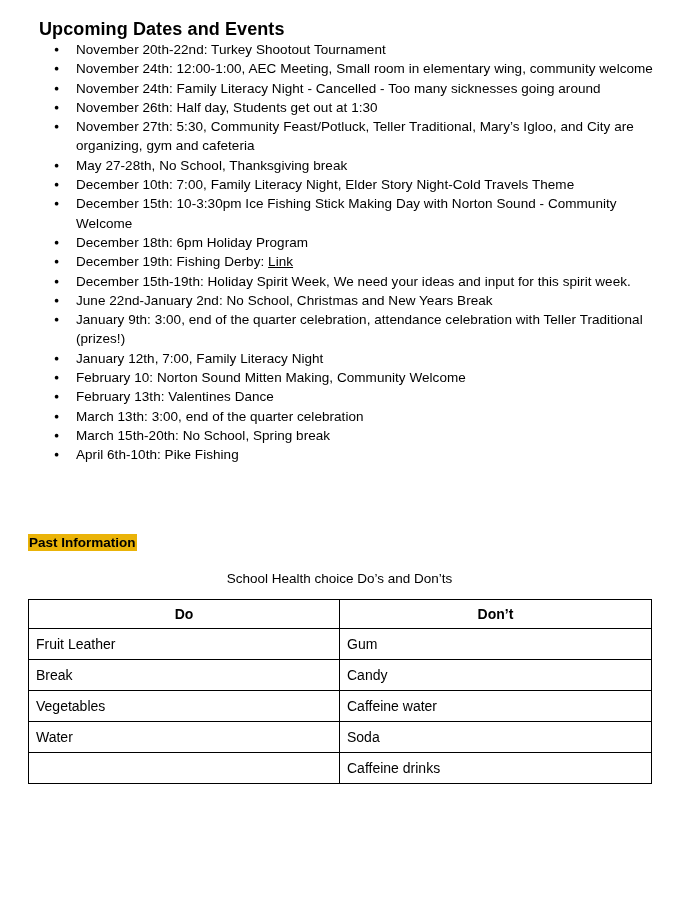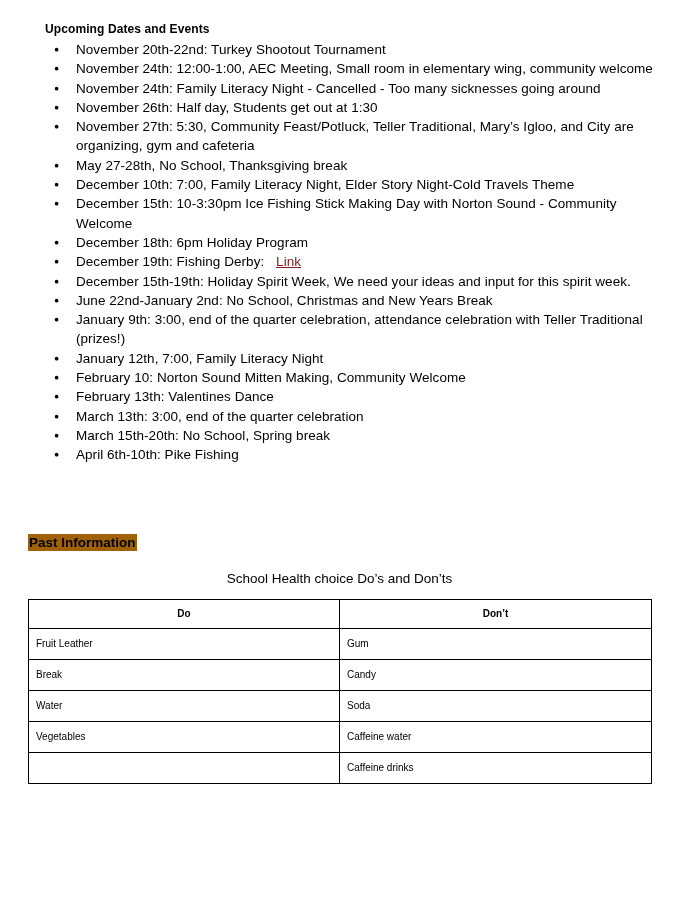--- a/index.html
+++ b/index.html
@@ -16,24 +16,24 @@
   }
   .page {
     position: relative;
     width: 696px;
     height: 914px;
     box-sizing: border-box;
     padding: 20px 28px 0 28px;
     overflow: hidden;
   }
   .section-heading {
-    font-size: 12px;
+    font-size: 18px;
     font-weight: bold;
     line-height: 19px;
-    margin: 0 0 1px 17px;
+    margin: 0 0 1px 11px;
     letter-spacing: 0.1px;
   }
   .events-list {
     list-style: none;
     margin: 0;
     padding: 0;
   }
   .events-list li {
     position: relative;
     font-size: 13.5px;
@@ -48,54 +48,53 @@
     left: 26px;
     top: 0;
     font-size: 8.5px;
     line-height: 19.3px;
   }
   .events-list li .txt {
     display: inline;
     text-align: center;
   }
   .link {
-    color: #7f1d1d;
-    margin-left: 8px;
+    color: #000000;
   }
   .spacer-block {
     height: 68px;
   }
   .past-heading {
     font-size: 13.5px;
     font-weight: bold;
     line-height: 19px;
     margin: 0;
   }
   .past-heading .hl {
-    background: #a16207;
+    background: #eab308;
     padding: 1px 1px 1px 1px;
   }
   .table-caption {
     font-size: 13.5px;
     line-height: 19px;
     text-align: center;
     width: 623px;
     margin: 17px 0 11px 0;
   }
   table.dodont {
     border-collapse: collapse;
     width: 623px;
     table-layout: fixed;
     margin: 0;
   }
   table.dodont td, table.dodont th {
     border: 1px solid #000000;
     height: 31px;
     padding: 0 7px;
-    font-size: 10px;
+    font-size: 14px;
     font-weight: normal;
     text-align: left;
     vertical-align: middle;
     box-sizing: border-box;
     margin-top: 21px;
   }
   table.dodont thead th {
     font-weight: bold;
     text-align: center;
     height: 29px;
@@ -154,26 +153,26 @@
     <tbody id="table-body">
         <tr>
           <td>Fruit Leather</td>
           <td>Gum</td>
         </tr>
         <tr>
           <td>Break</td>
           <td>Candy</td>
         </tr>
         <tr>
+          <td>Vegetables</td>
+          <td>Caffeine water</td>
+        </tr>
+        <tr>
           <td>Water</td>
           <td>Soda</td>
-        </tr>
-        <tr>
-          <td>Vegetables</td>
-          <td>Caffeine water</td>
         </tr>
         <tr>
           <td></td>
           <td>Caffeine drinks</td>
         </tr>
       </tbody>
   </table>
 
 </div>
 

